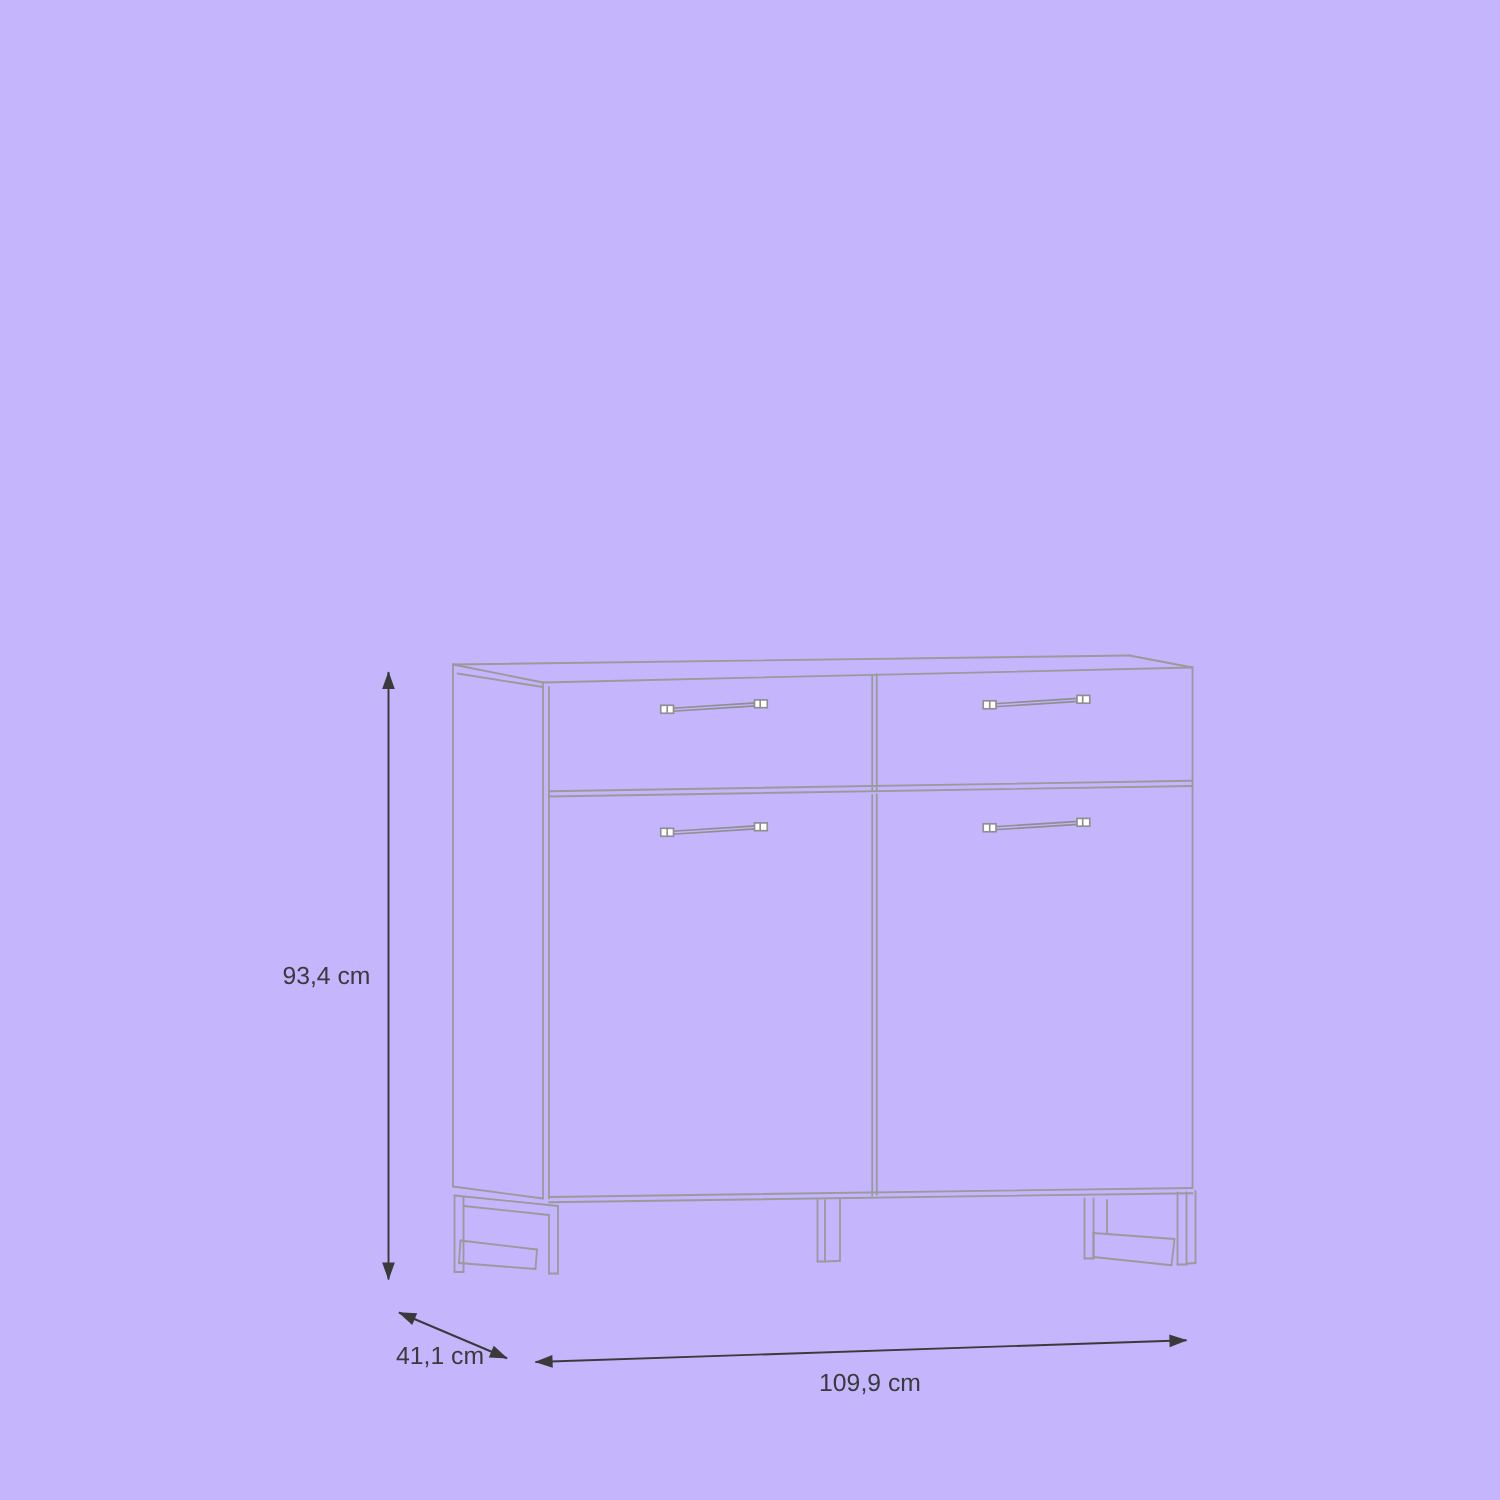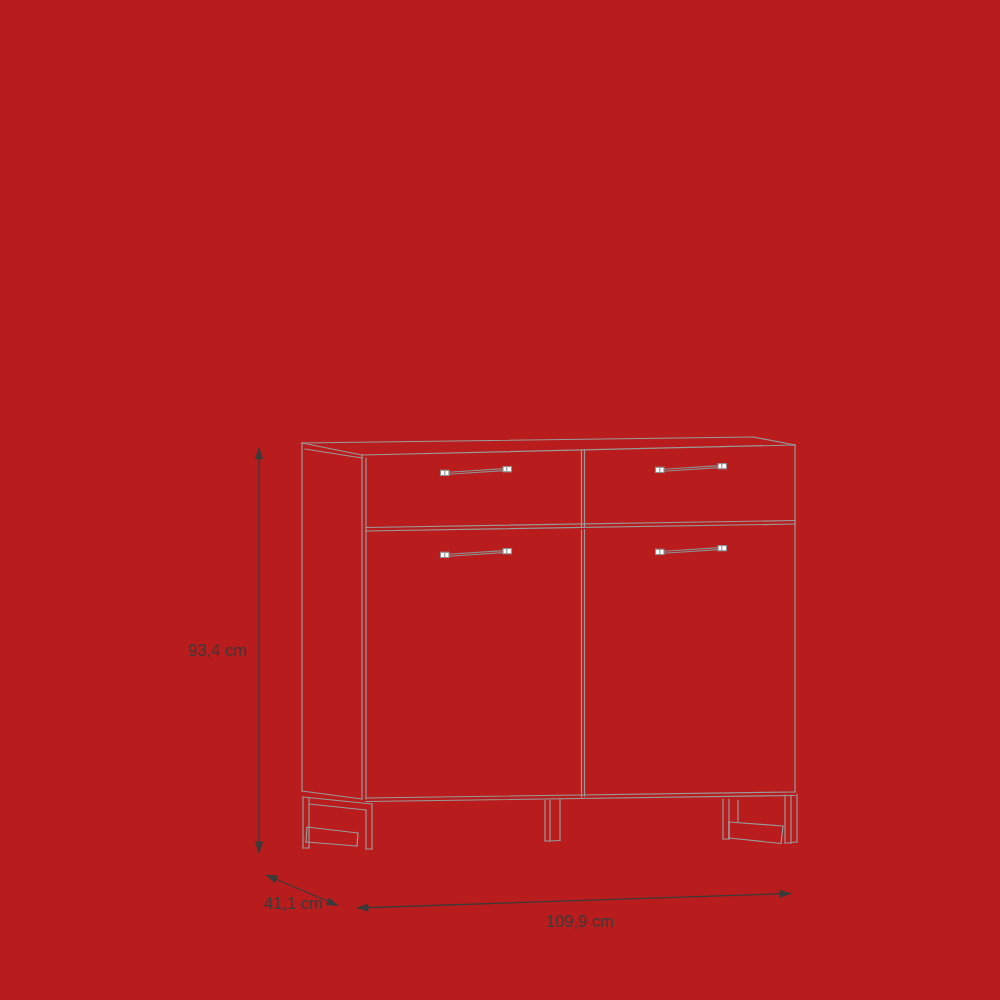--- a/index.html
+++ b/index.html
@@ -9,21 +9,21 @@
     background: #ffffff;
     width: 1000px;
     height: 1000px;
     overflow: hidden;
     font-family: "Liberation Sans", sans-serif;
   }
   .stage {
     position: relative;
     width: 1000px;
     height: 1000px;
-    background: #b91c1c;
+    background: #c4b5fd;
   }
   svg { display: block; }
 
   
   .furn line, .furn path {
     stroke: #9a9a9a;
     stroke-width: 1.2;
     fill: none;
     stroke-linecap: round;
   }

